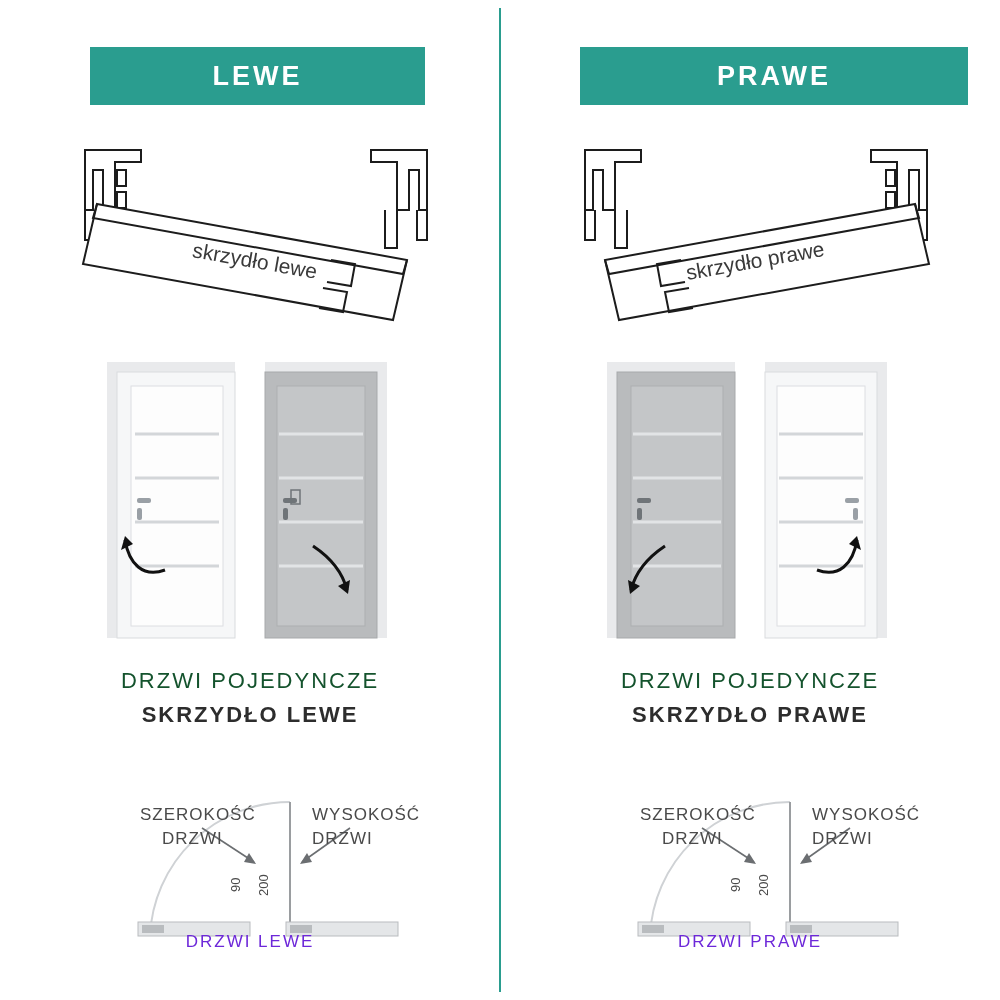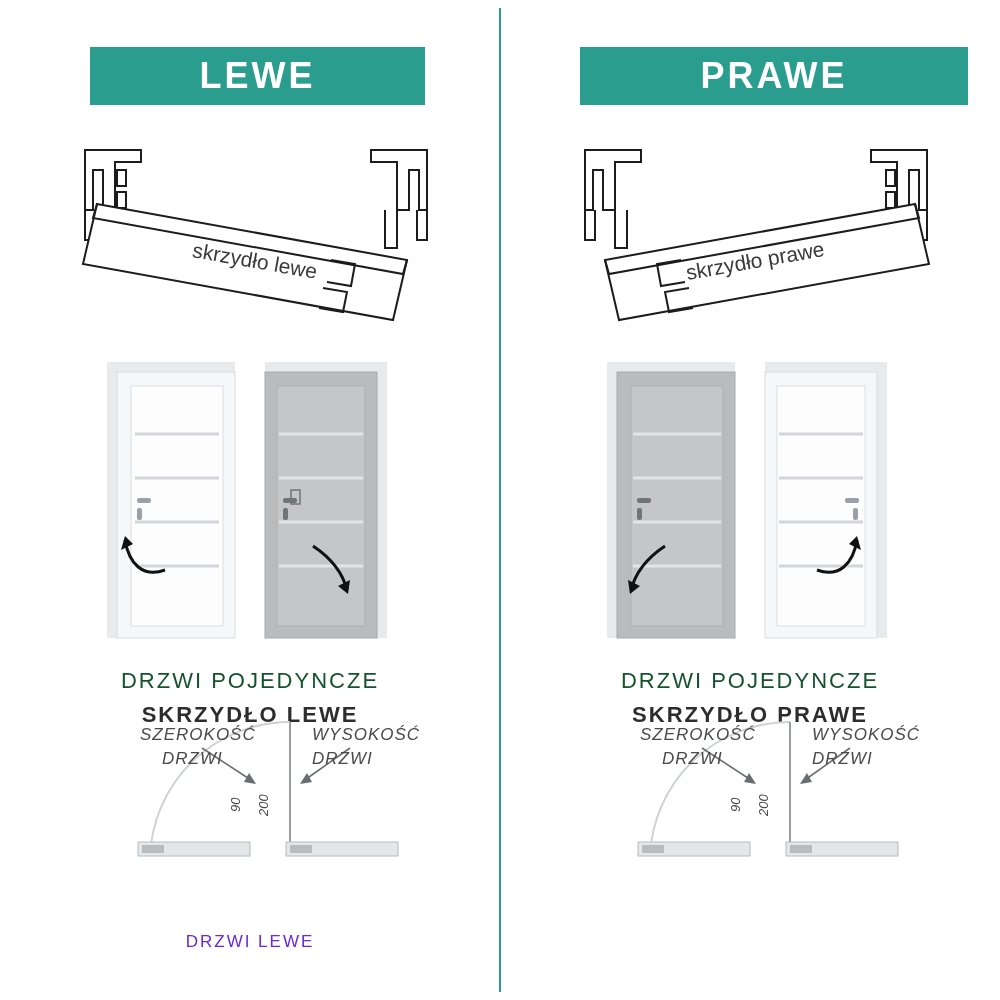--- a/index.html
+++ b/index.html
@@ -41,21 +41,21 @@
     top: 47px;
     left: 90px;
     width: 335px;
     height: 58px;
     background: #2a9d8f;
     color: #ffffff;
     display: flex;
     align-items: center;
     justify-content: center;
     letter-spacing: 3px;
-    font-size: 36px;
+    font-size: 27px;
     font-weight: bold;
   }
   .panel.right .header-band {
     left: 80px;
     width: 388px;
   }
 
   .frame-diagram {
     position: absolute;
     top: 140px;
@@ -86,25 +86,24 @@
     font-size: 22px;
     letter-spacing: 2px;
     font-weight: bold;
     color: #2d2d2d;
     margin-top: 8px;
   }
   .caption-top { top: 668px; }
 
   .plan-diagram {
     position: absolute;
-    top: 716px;
+    top: 796px;
     left: 50px;
     width: 410px;
     height: 160px;
-    font-style: italic;
   }
 
   .plan-caption {
     position: absolute;
     top: 932px;
     left: 0;
     width: 500px;
     text-align: center;
     font-size: 17px;
     letter-spacing: 2px;
@@ -339,15 +338,16 @@
         <path d="M250 68 l 12 -2 l -5 -9 z" fill="#6b6e71"></path>
         <text class="lbl-dim" x="90" y="24">SZEROKOŚĆ</text>
         <text class="lbl-dim" x="112" y="48">DRZWI</text>
         <text class="lbl-dim" x="262" y="24">WYSOKOŚĆ</text>
         <text class="lbl-dim" x="262" y="48">DRZWI</text>
         <text class="lbl-small" x="190" y="96" transform="rotate(-90 190 96)">90</text>
         <text class="lbl-small" x="218" y="100" transform="rotate(-90 218 100)">200</text>
       </svg>
     </div>
 
+    <div class="plan-caption">DRZWI PRAWE</div>
   </div>
 
 </div>
 
 </body></html>

